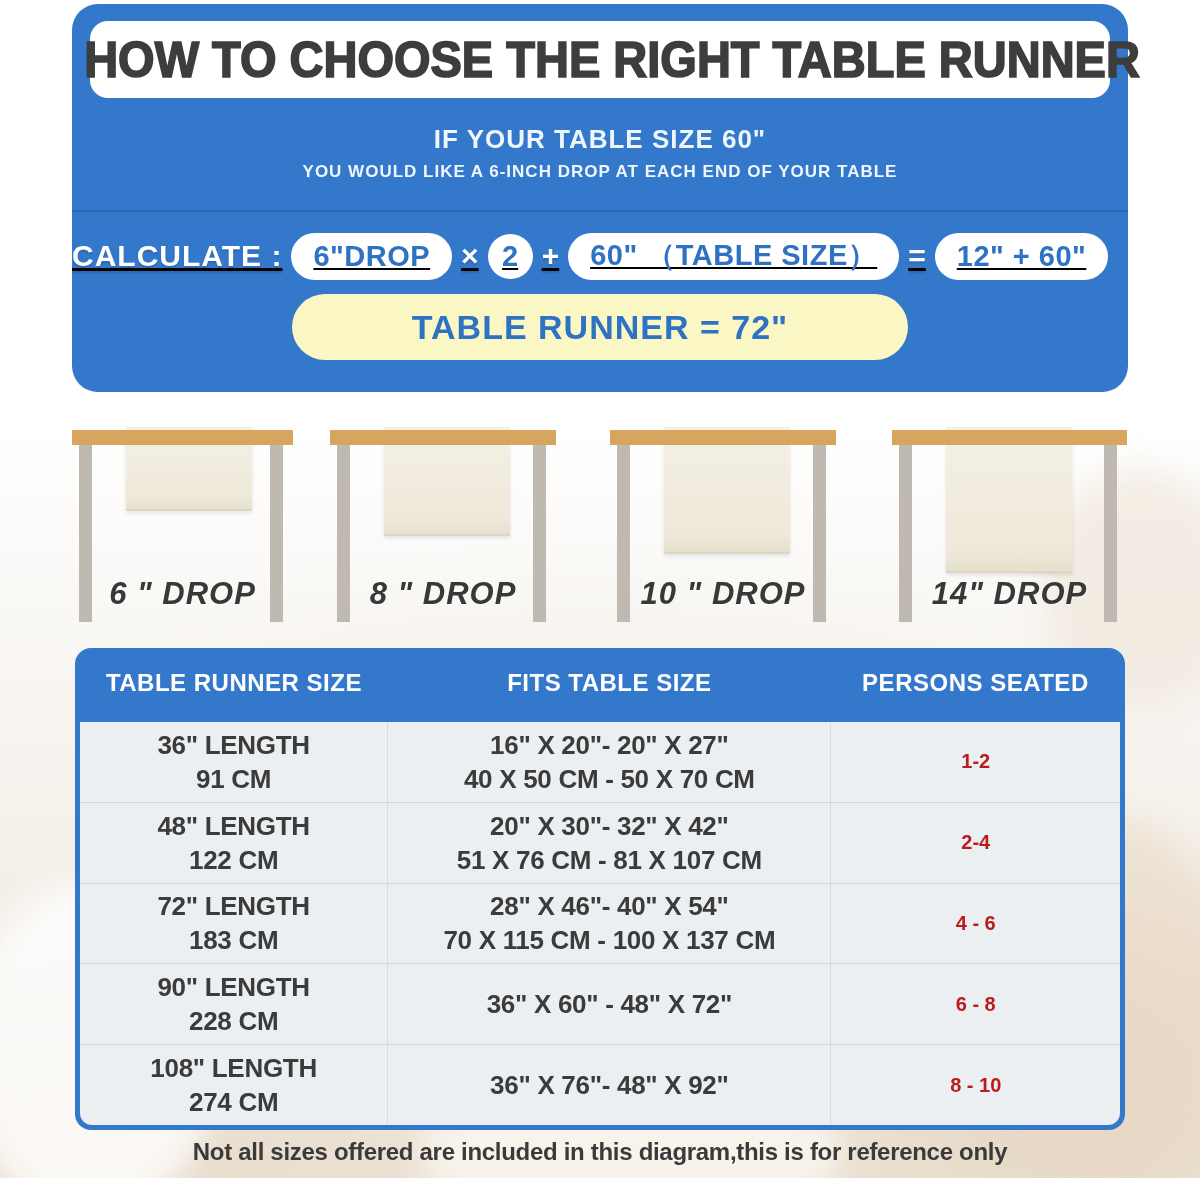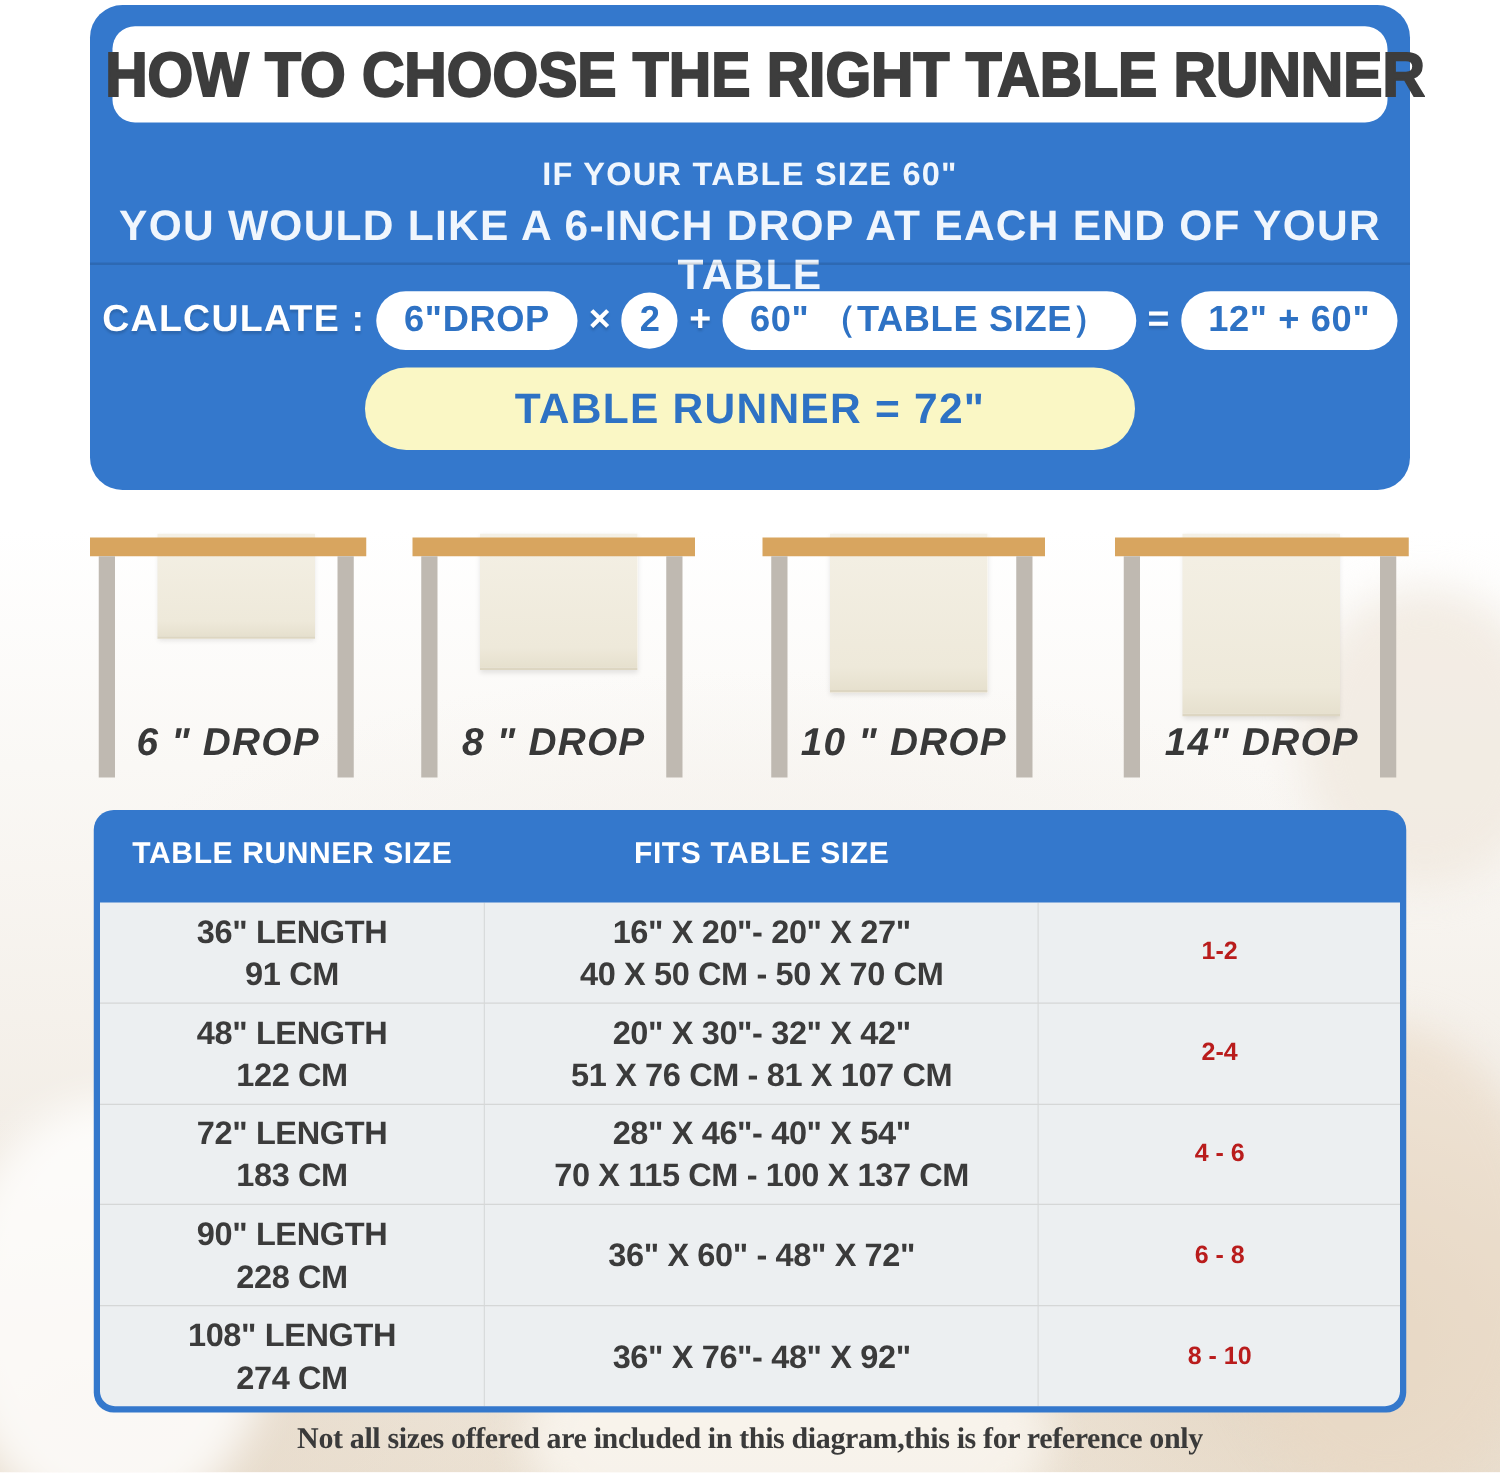--- a/index.html
+++ b/index.html
@@ -34,26 +34,26 @@
   }
   .title-text{
     font-size:47px;font-weight:bold;color:#3d3d3d;white-space:nowrap;
     -webkit-text-stroke:1.6px #3d3d3d;letter-spacing:0px;transform:scaleY(1.06);
   }
   .sub1,.sub2{
     position:absolute;left:0;right:0;text-align:center;color:#f0f6fd;
     font-weight:bold;letter-spacing:1px;
   }
   .sub1{top:120px;font-size:26px;}
-  .sub2{top:158px;font-size:34px;}
+  .sub2{top:158px;font-size:17px;}
   .banner-divider{position:absolute;left:0;right:0;top:206px;height:2px;background:rgba(0,0,0,0.12);}
 
   .calc-row{
     position:absolute;left:0;right:0;top:226px;height:52px;
-    display:flex;align-items:center;justify-content:center;gap:9px;
+    display:flex;align-items:center;gap:9px;text-decoration:underline;
   }
   .calc-label{color:#ffffff;font-size:30px;font-weight:bold;letter-spacing:1px;text-shadow:0 2px 2px rgba(0,0,0,0.15);}
   .pill{
     background:#ffffff;color:#2e72c4;font-weight:bold;font-size:29px;
     border-radius:24px;height:47px;display:flex;align-items:center;justify-content:center;
     padding:0 22px;white-space:nowrap;letter-spacing:0.5px;
   }
   .op{color:#ffffff;font-size:30px;font-weight:bold;text-shadow:0 2px 2px rgba(0,0,0,0.15);}
   .circle{
     background:#ffffff;color:#2e72c4;font-weight:bold;font-size:29px;
@@ -106,21 +106,21 @@
   .ccell{display:flex;flex-direction:column;justify-content:center;align-items:center;height:100%;}
   .col1{width:29.6%;}
   .col2{width:42.6%;border-left:1px solid rgba(110,105,100,0.15);border-right:1px solid rgba(110,105,100,0.15);}
   .col3{width:27.8%;}
   .cell-line{font-size:26px;font-weight:bold;color:#3b3b3b;line-height:34px;letter-spacing:-0.3px;white-space:nowrap;}
   .persons{font-size:20px;font-weight:bold;color:#b91c1c;}
 
   
   .footnote{
     position:absolute;left:0;right:0;top:1138px;text-align:center;
-    font-size:24px;font-weight:bold;color:#3a3a3a;letter-spacing:-0.3px;font-family:Liberation Serif, serif;
+    font-size:24px;font-weight:bold;color:#3a3a3a;letter-spacing:-0.3px;
   }
 </style>
 </head>
 <body>
 
 <div class="canvas">
 
   <div class="bg-photo">
     <div class="blur-shape bs1"></div>
     <div class="blur-shape bs2"></div>
@@ -178,20 +178,21 @@
     <div class="leg left"></div>
     <div class="leg right"></div>
     <div class="drop-label">14" DROP</div>
   </div>
     </div>
 
   <div class="panel">
     <div class="panel-header">
       <div class="hcell col1">TABLE RUNNER SIZE</div>
       <div class="hcell col2" style="border:none;">FITS TABLE SIZE</div>
+      <div class="hcell col3">PERSONS SEATED</div>
     </div>
     <div class="panel-body">
         <div class="srow">
     <div class="ccell col1">
       <div class="cell-line">36" LENGTH</div>
       <div class="cell-line">91 CM</div>
     </div>
     <div class="ccell col2">
       <div class="cell-line">16" X 20"- 20" X 27"</div>
       <div class="cell-line">40 X 50 CM - 50 X 70 CM</div>

